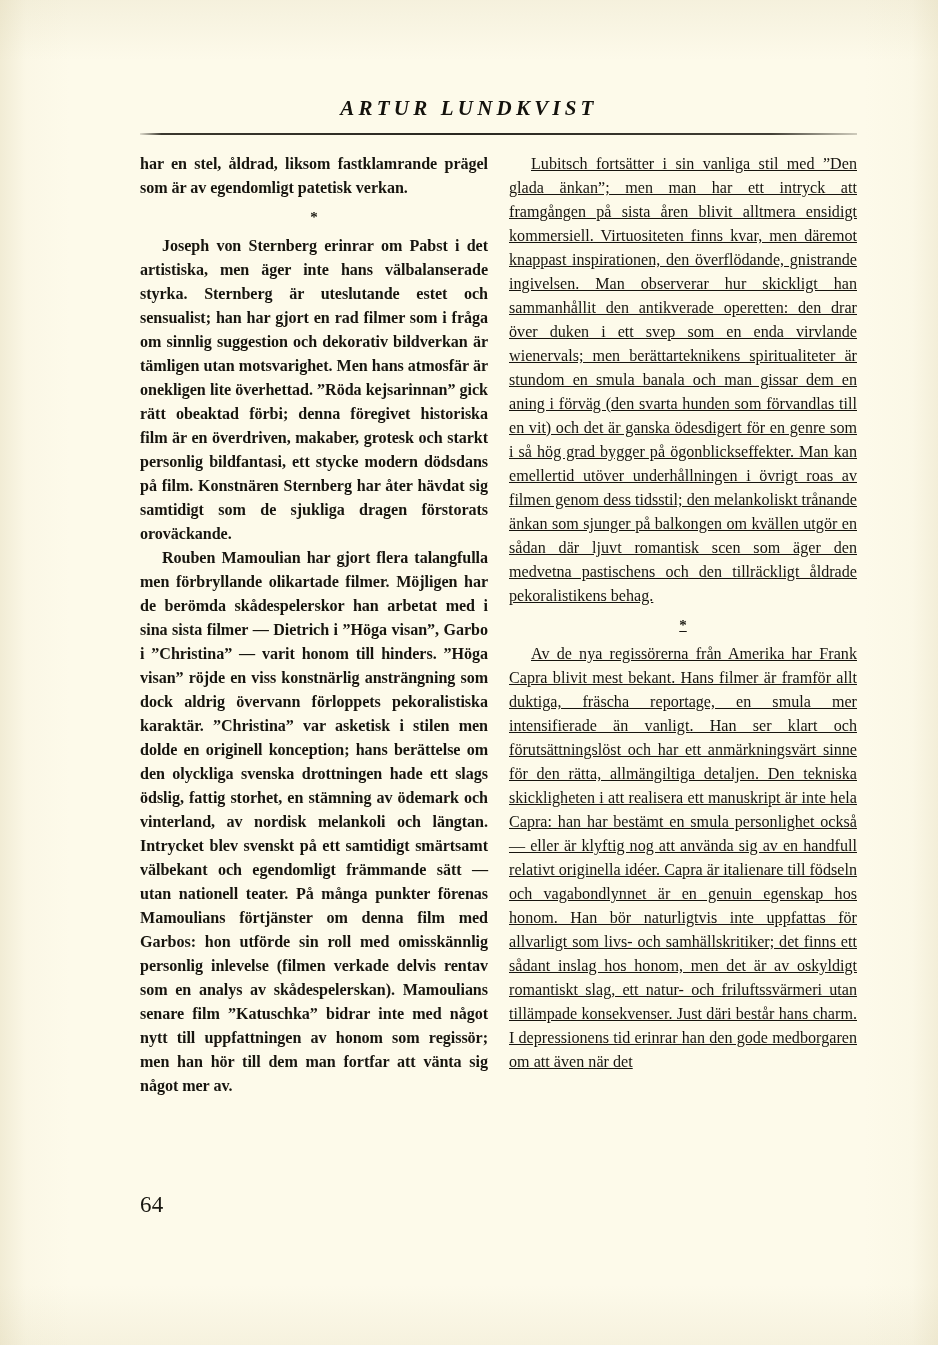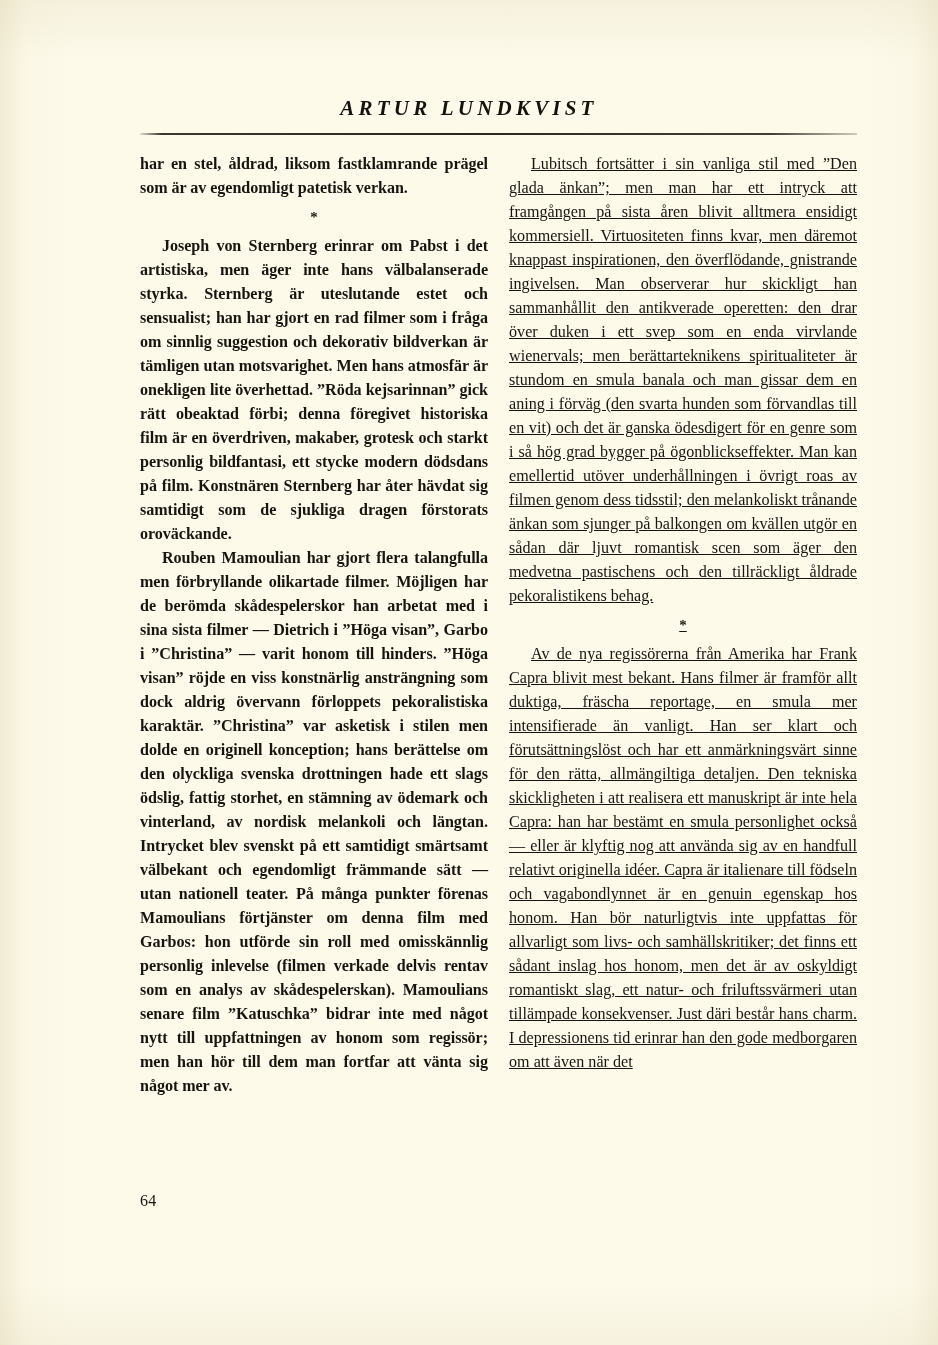--- a/index.html
+++ b/index.html
@@ -103,21 +103,21 @@
     line-height: 26.2px;
     height: 26.2px;
     color: #1a1811;
   }
   .sep-top    { margin-top: 4px; margin-bottom: 4px; }
 
   .folio {
     position: absolute;
     left: 140px;
     top: 1192px;
-    font-size: 16px;
+    font-size: 23px;
     font-weight: 400;
     color: #181610;
     letter-spacing: 0.3px;
   }
 </style>
 </head>
 <body>
 
 <div class="page">
 

